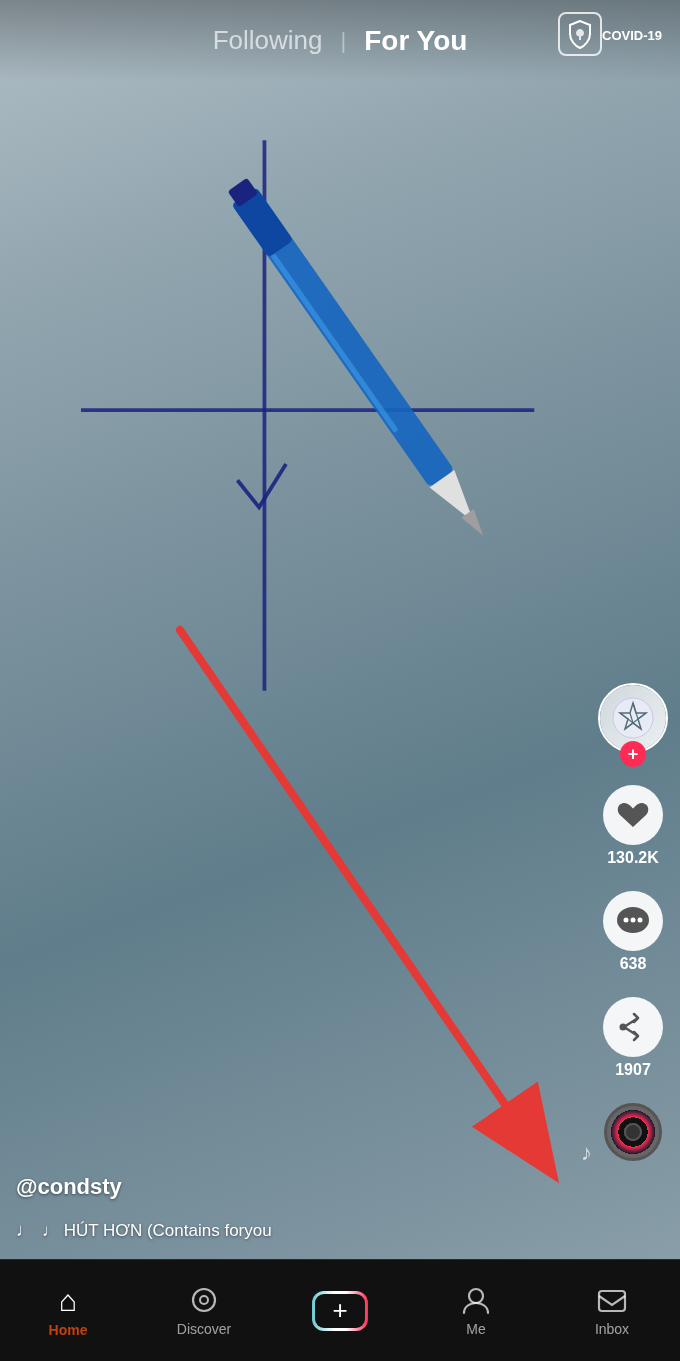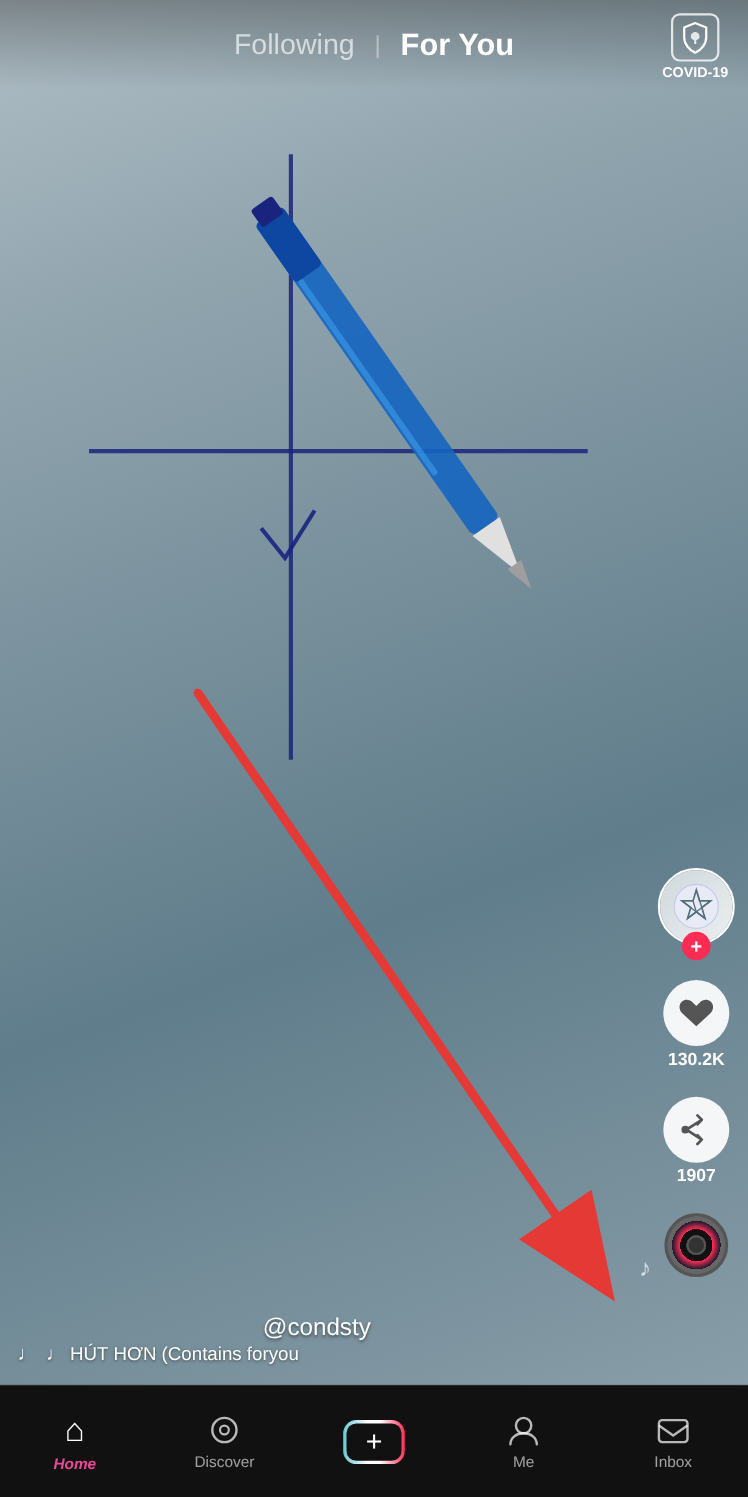--- a/index.html
+++ b/index.html
@@ -55,21 +55,21 @@
     .header-foryou {
       color: #fff;
       font-size: 28px;
       font-weight: 700;
     }
     .covid-btn {
       position: absolute;
       right: 18px;
       top: 12px;
       display: flex;
-      flex-direction: column;
+      flex-direction: row;
       align-items: center;
       color: #fff;
       font-size: 13px;
       font-weight: 600;
     }
     .covid-shield {
       width: 44px;
       height: 44px;
       border: 2px solid rgba(255,255,255,0.8);
       border-radius: 8px;
@@ -161,24 +161,23 @@
     .bottom-info {
       position: absolute;
       bottom: 120px;
       left: 16px;
       right: 120px;
       z-index: 10;
       color: #fff;
     }
     .username {
       font-size: 22px;
-      font-weight: 400;
-      margin-bottom: 0;
+      font-weight: 700;
+      margin-bottom: 20px;
       text-shadow: 0 1px 3px rgba(0,0,0,0.5);
-      text-align: center;
     }
     .description {
       font-size: 18px;
       font-weight: 400;
       line-height: 1.4;
       margin-bottom: 10px;
       text-shadow: 0 1px 3px rgba(0,0,0,0.5);
     }
     .music-row {
       display: flex;
@@ -223,24 +222,23 @@
       border-top: 1px solid rgba(255,255,255,0.1);
     }
     .nav-item {
       display: flex;
       flex-direction: column;
       align-items: center;
       gap: 4px;
       flex: 1;
     }
     .nav-label {
-      color: #ec4899;
+      color: #c2410c;
       font-size: 14px;
       font-weight: 600;
-      font-style: italic;
     }
     .nav-label-inactive {
       color: rgba(255,255,255,0.6);
       font-size: 14px;
     }
     .nav-icon {
       font-size: 30px;
       color: #fff;
     }
 
@@ -352,20 +350,31 @@
 
   <div class="action-item">
     <div class="action-icon-circle">
       <svg width="34" height="32" viewBox="0 0 34 32" fill="none">
         <path d="M17 28L4 16C1 13 1 8 4 5.5C7 3 11 3.5 14 6.5L17 9.5L20 6.5C23 3.5 27 3 30 5.5C33 8 33 13 30 16L17 28Z" fill="#555"></path>
       </svg>
     </div>
     <span class="action-count">130.2K</span>
   </div>
 
+  <div class="action-item">
+    <div class="action-icon-circle">
+      <svg width="36" height="34" viewBox="0 0 36 34" fill="none">
+        <ellipse cx="18" cy="16" rx="16" ry="13" fill="#555"></ellipse>
+        <circle cx="11" cy="16" r="2.5" fill="white"></circle>
+        <circle cx="18" cy="16" r="2.5" fill="white"></circle>
+        <circle cx="25" cy="16" r="2.5" fill="white"></circle>
+      </svg>
+    </div>
+    <span class="action-count">638</span>
+  </div>
 
   <div class="action-item">
     <div class="action-icon-circle">
       <svg width="34" height="34" viewBox="0 0 34 34" fill="none">
         <path d="M8 17L22 8M22 8L18 4M22 8L18 12" stroke="#555" stroke-width="2.5" stroke-linecap="round" stroke-linejoin="round"></path>
         <path d="M8 17L22 26M22 26L18 22M22 26L18 30" stroke="#555" stroke-width="2.5" stroke-linecap="round" stroke-linejoin="round"></path>
         <circle cx="7" cy="17" r="3.5" fill="#555"></circle>
       </svg>
     </div>
     <span class="action-count">1907</span>

